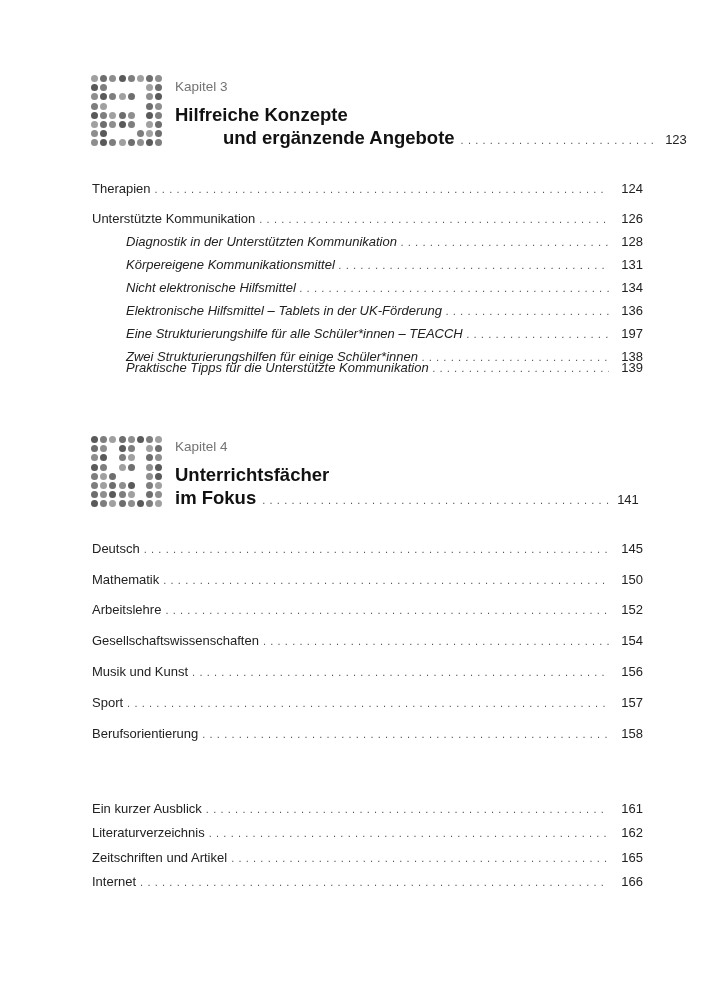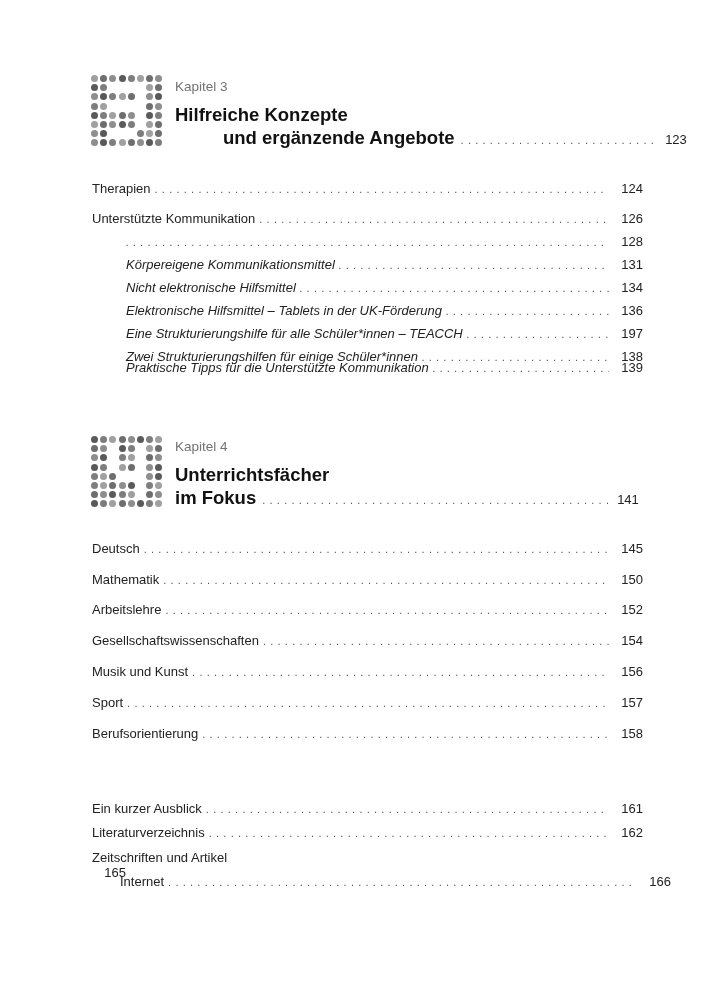--- a/index.html
+++ b/index.html
@@ -89,20 +89,21 @@
       <span class="lbl">Therapien</span>
       <span class="leader"></span>
       <span class="pg">124</span>
     </div>
     <div class="row" style="top: 211px;">
       <span class="lbl">Unterstützte Kommunikation</span>
       <span class="leader"></span>
       <span class="pg">126</span>
     </div>
     <div class="row sub" style="top: 234px;">
+      <span class="lbl">Diagnostik in der Unterstützten Kommunikation</span>
       <span class="leader"></span>
       <span class="pg">128</span>
     </div>
     <div class="row sub" style="top: 257px;">
       <span class="lbl">Körpereigene Kommunikationsmittel</span>
       <span class="leader"></span>
       <span class="pg">131</span>
     </div>
     <div class="row sub" style="top: 280px;">
       <span class="lbl">Nicht elektronische Hilfsmittel</span>
@@ -235,23 +236,23 @@
     <div class="row" style="top: 801px;">
       <span class="lbl">Ein kurzer Ausblick</span>
       <span class="leader"></span>
       <span class="pg">161</span>
     </div>
     <div class="row" style="top: 825px;">
       <span class="lbl">Literaturverzeichnis</span>
       <span class="leader"></span>
       <span class="pg">162</span>
     </div>
-    <div class="row" style="top: 850px; flex-direction: column;">
+    <div class="row" style="top: 850px;">
       <span class="lbl">Zeitschriften und Artikel</span>
       <span class="leader"></span>
       <span class="pg">165</span>
     </div>
-    <div class="row" style="top: 874px; margin-left: 28px;">
+    <div class="row" style="top: 874px;">
       <span class="lbl">Internet</span>
       <span class="leader"></span>
       <span class="pg">166</span>
     </div>
   </div>
 
 </body></html>

